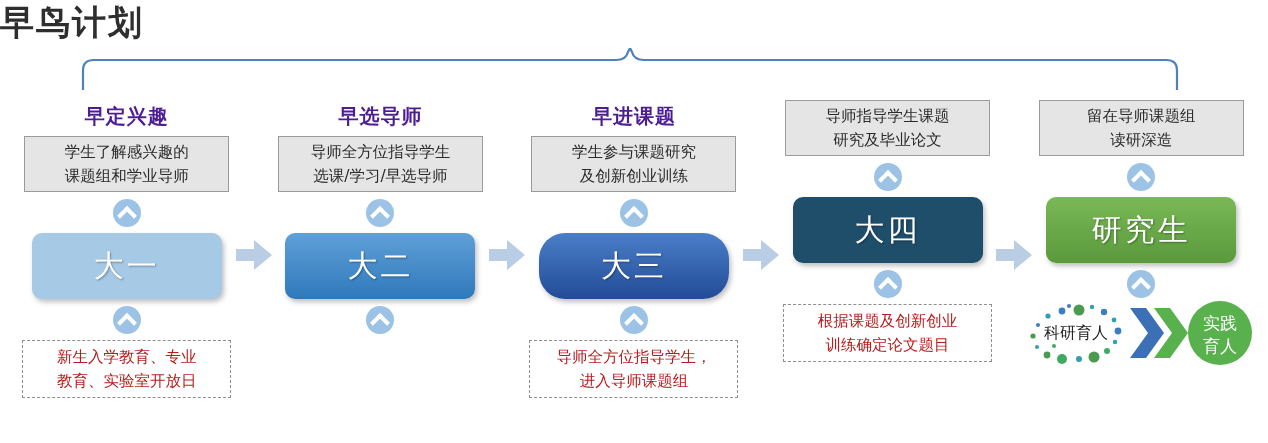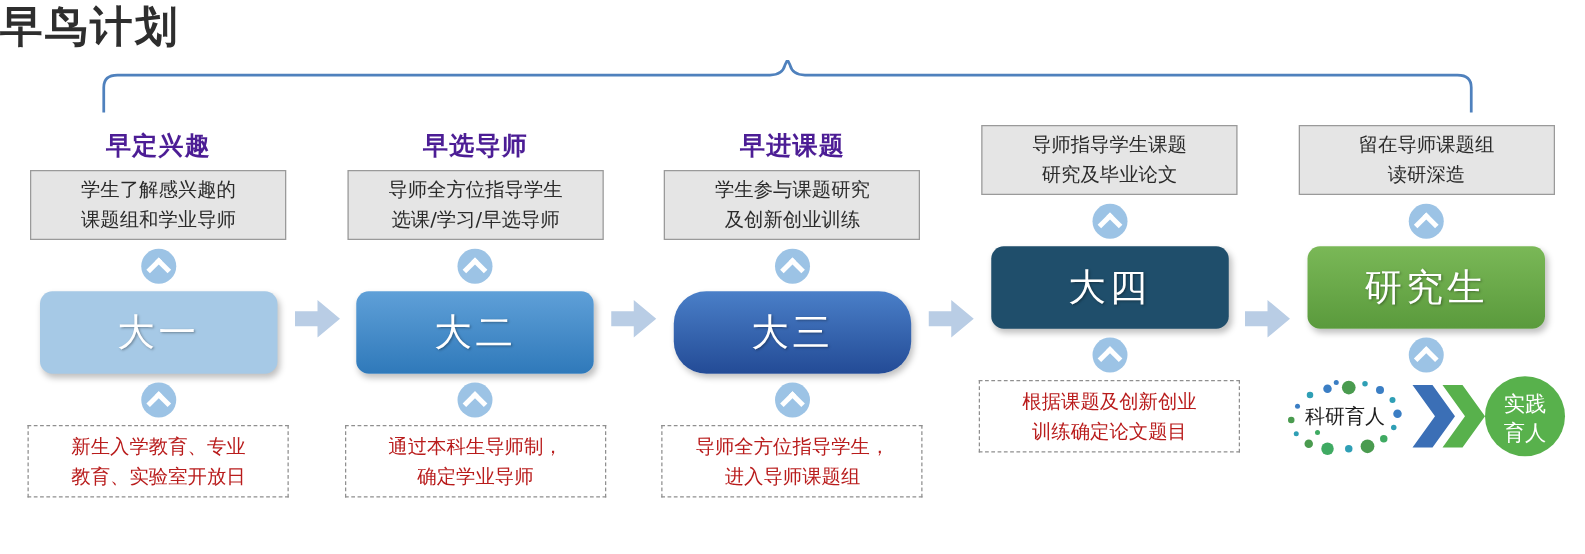--- a/index.html
+++ b/index.html
@@ -198,24 +198,20 @@
     </svg>
   </div>
 
   <div class="col">
     <div class="col-heading">早选导师</div>
     <div class="top-note">导师全方位指导学生
 选课/学习/早选导师</div>
     <div class="chev-up"></div>
     <div class="year-box" style="background:linear-gradient(180deg,#5fa0d8 0%,#2f79ba 100%);">大二</div>
     <div class="chev-up"></div>
-    <div class="bottom-slot">
-      <div class="bottom-note">通过本科生导师制，
-确定学业导师</div>
-    </div>
     <svg class="flow-arrow" viewBox="0 0 40 40">
       <path d="M 2,14 L 20,14 L 20,5 L 38,20 L 20,35 L 20,26 L 2,26 Z" fill="#b9cde5"></path>
     </svg>
   </div>
 
   <div class="col">
     <div class="col-heading">早进课题</div>
     <div class="top-note">学生参与课题研究
 及创新创业训练</div>
     <div class="chev-up"></div>

